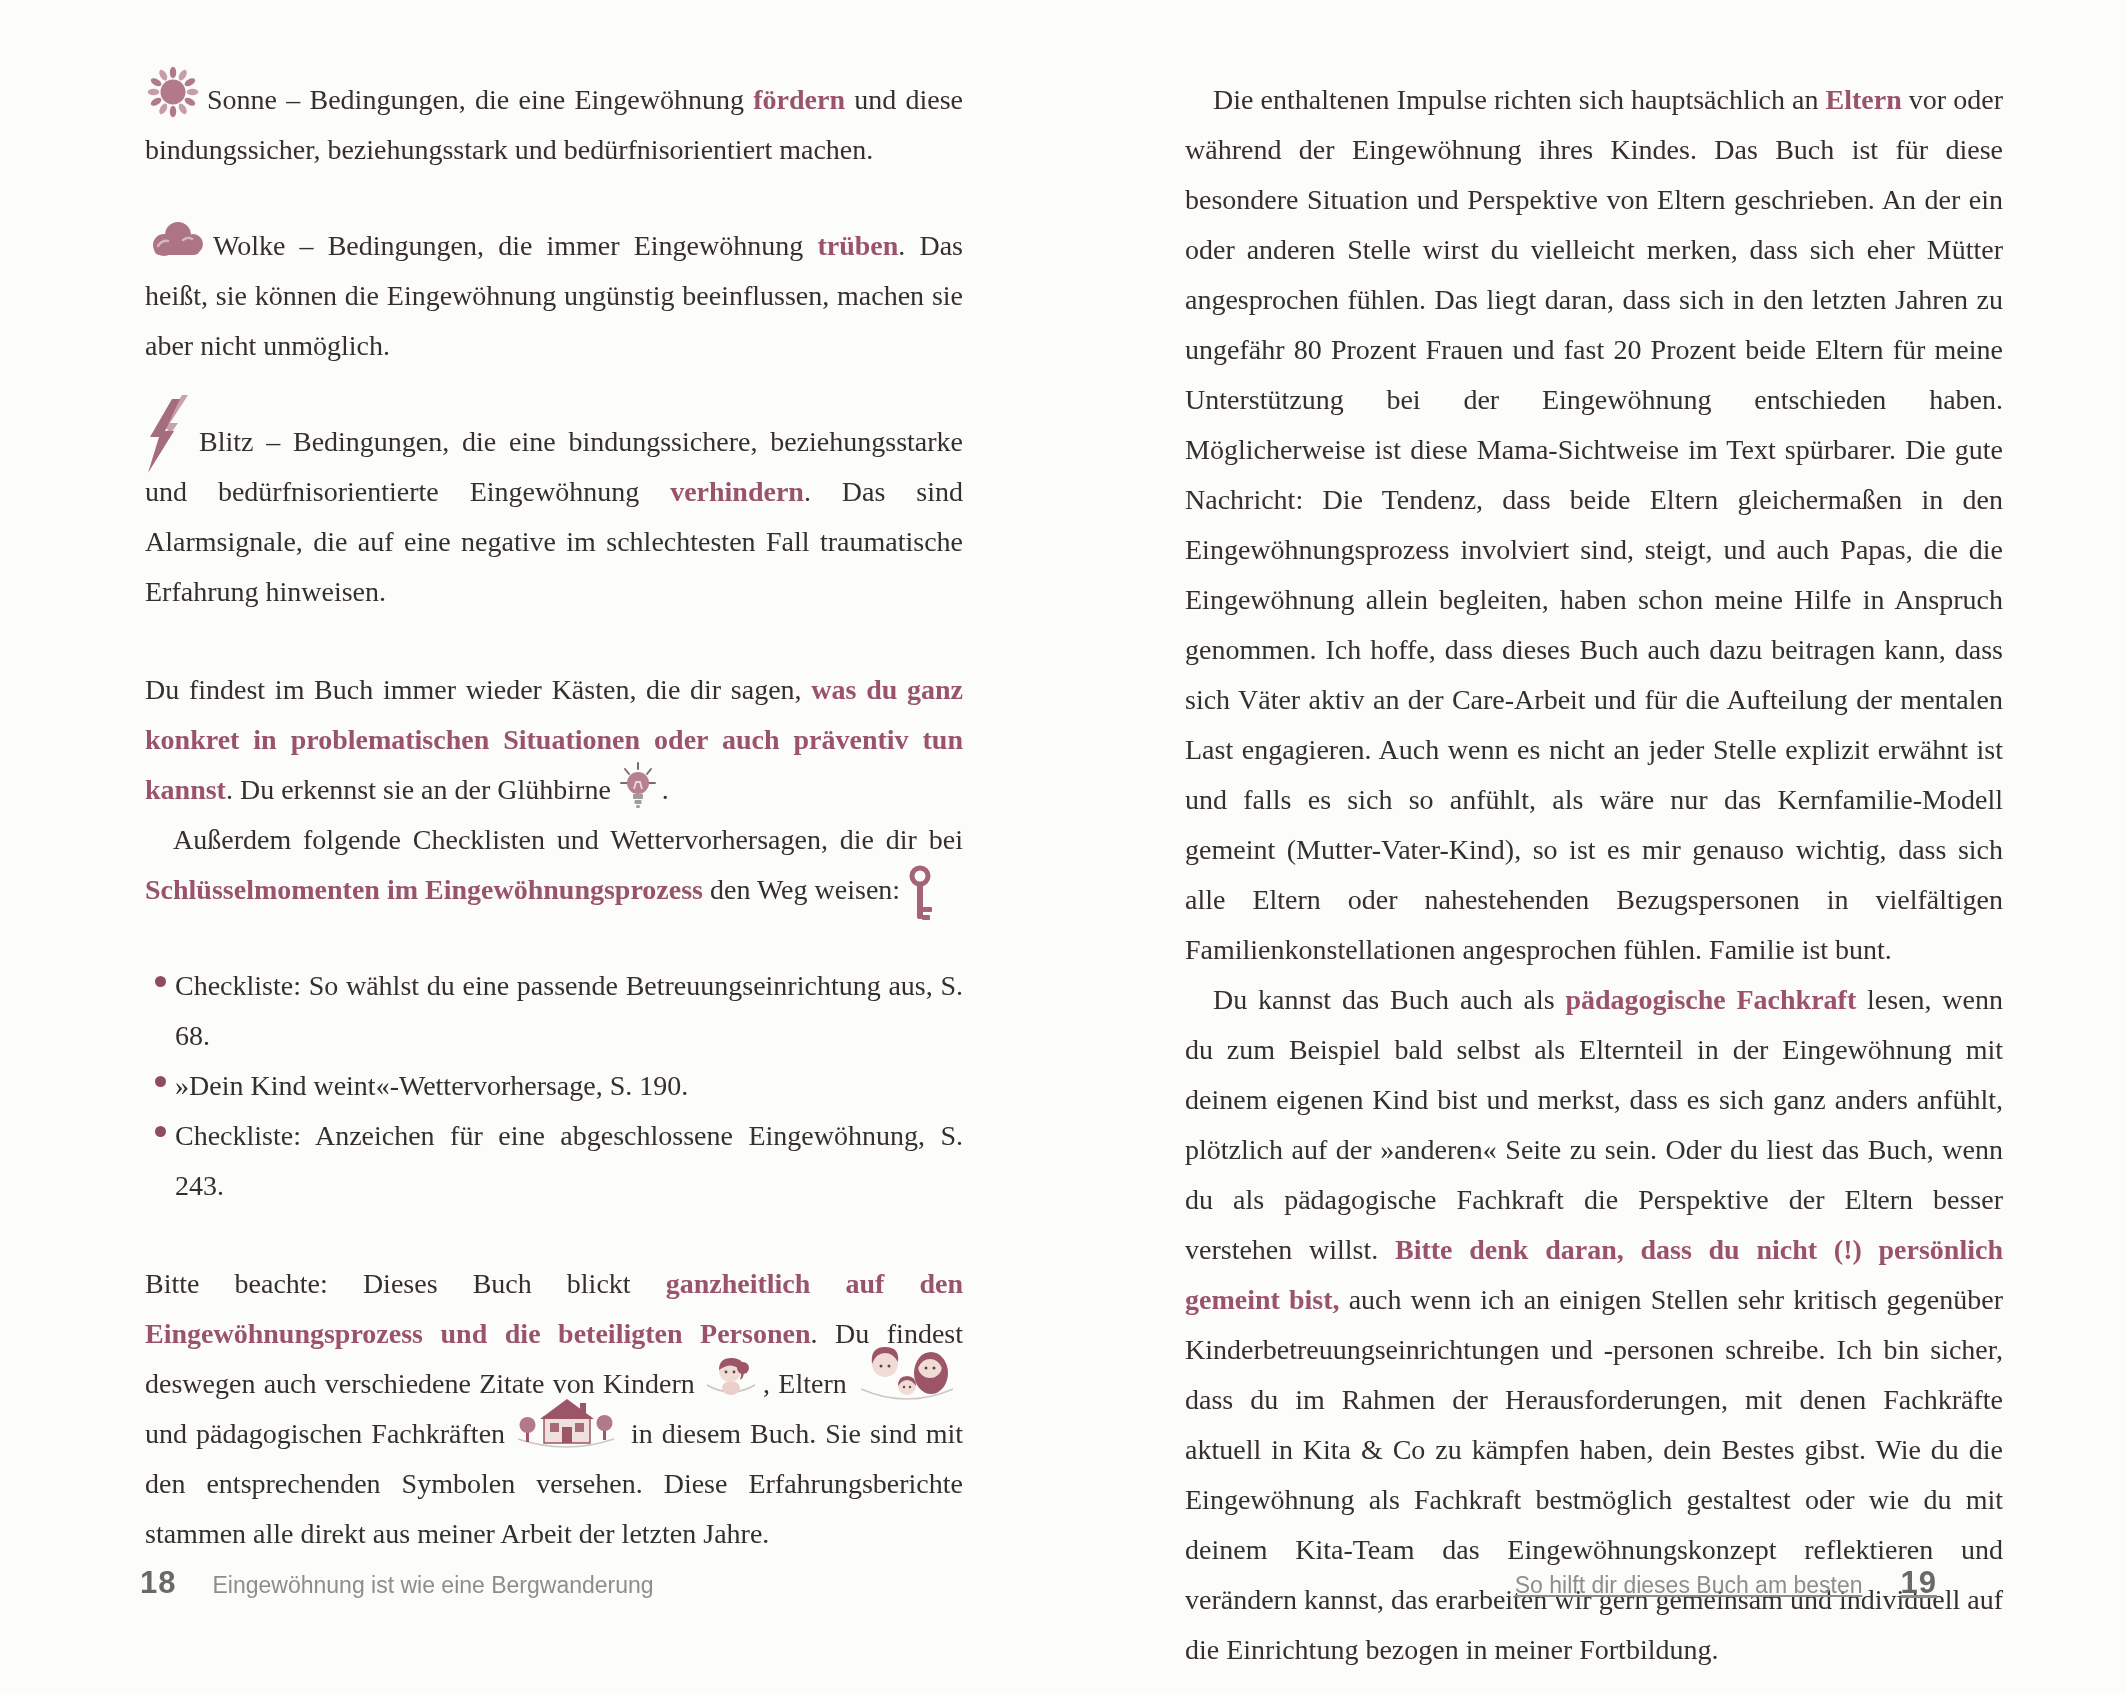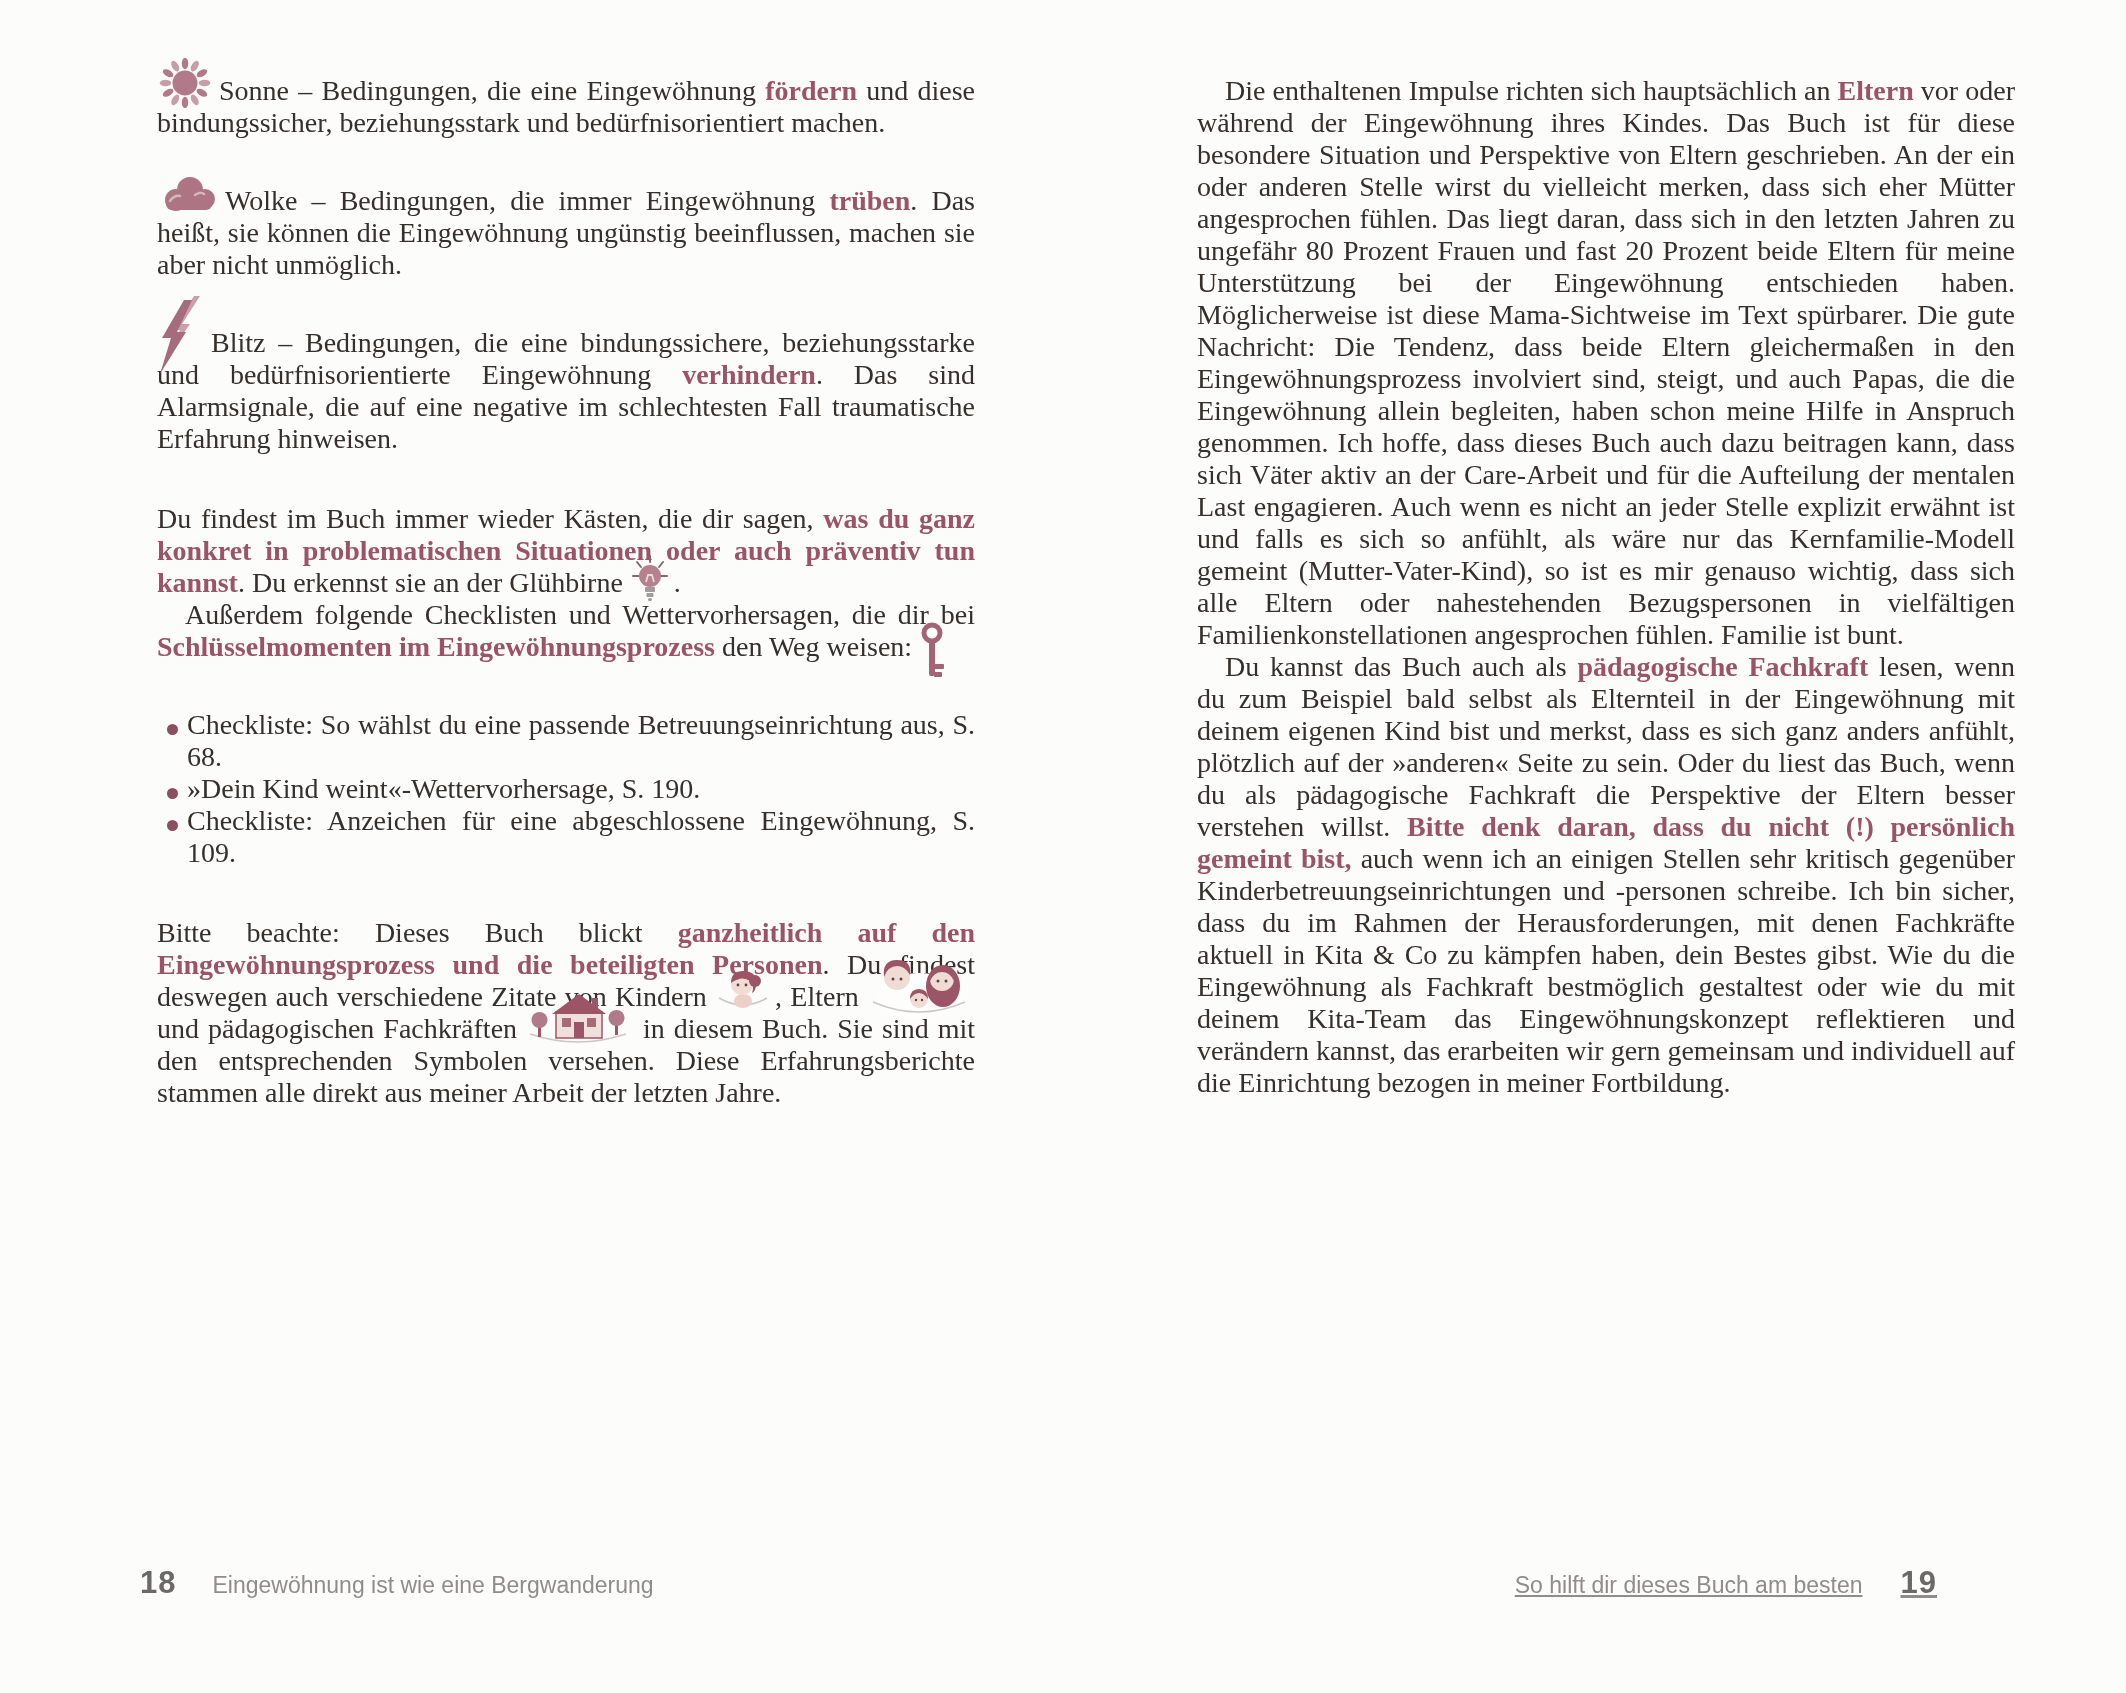--- a/index.html
+++ b/index.html
@@ -4,22 +4,22 @@
 <style>
   html,body{margin:0;padding:0;}
   body{
     width:2126px;height:1693px;position:relative;overflow:hidden;
     background:#fcfcfa;
     font-family:"Liberation Serif","DejaVu Serif",serif;
     color:#35302b;
   }
   .col{
     position:absolute;top:75px;width:818px;
-    font-size:28px;line-height:32px;text-align:justify;
-    hyphens:auto;margin-left:12px;-webkit-hyphens:auto;
+    font-size:28px;line-height:50px;text-align:justify;
+    hyphens:auto;-webkit-hyphens:auto;
   }
   .col-left{left:145px;}
   .col-right{left:1185px;}
   p{margin:0;padding:0;}
   .mt46{margin-top:46px;}
   .mt48{margin-top:48px;}
   .indent{text-indent:28px;}
   .accent{font-weight:700;color:#9a536a;}
 
   
@@ -115,21 +115,21 @@
   <p class="indent"><span><span>Außerdem folgende Checklisten und Wettervorhersagen, die dir bei </span><span class="accent">Schlüsselmomenten im Eingewöhnungsprozess</span><span> den Weg weisen: </span><span class="inline-icon ic-key"><svg width="30" height="58" viewBox="0 0 30 58">
     <circle cx="13" cy="11" r="8" fill="none" stroke="#a56475" stroke-width="5"></circle>
     <rect x="10" y="18" width="6" height="36" rx="2" fill="#a56475"></rect>
     <rect x="15" y="42" width="10" height="5" rx="1" fill="#a56475"></rect>
     <rect x="15" y="50" width="8" height="5" rx="1" fill="#a56475"></rect>
           </svg></span></span></p>
 
   <ul class="checklist">
     <li>Checkliste: So wählst du eine passende Betreuungseinrichtung aus, S. 68.</li>
     <li>»Dein Kind weint«-Wettervorhersage, S. 190.</li>
-    <li>Checkliste: Anzeichen für eine abgeschlossene Eingewöhnung, S. 109.</li>
+    <li>Checkliste: Anzeichen für eine abgeschlossene Eingewöhnung, S. 243.</li>
   </ul>
 
   <p class="mt48"><span><span>Bitte beachte: Dieses Buch blickt </span><span class="accent">ganzheitlich auf den Eingewöhnungsprozess und die beteiligten Personen</span><span>. Du findest deswegen auch verschiedene Zitate von Kindern </span><span class="inline-icon ic-child"><svg width="56" height="52" viewBox="0 0 56 52">
     <path d="M4 36 q24 14 48 0" stroke="#ccc7c3" stroke-width="1.5" fill="none"></path>
     <ellipse cx="28" cy="39" rx="9" ry="7" fill="#eccfc9"></ellipse>
     <circle cx="27" cy="22" r="11" fill="#f0dbd5"></circle>
     <path d="M16 21 q0 -13 14 -12 q12 1 11 13 q0 7 -4 9 q3 -8 -2 -12 q-8 -6 -19 2z" fill="#9c5566"></path>
     <circle cx="40" cy="19" r="6" fill="#9c5566"></circle>
     <circle cx="23" cy="23" r="1.4" fill="#5c4346"></circle>
     <circle cx="31" cy="23" r="1.4" fill="#5c4346"></circle>

